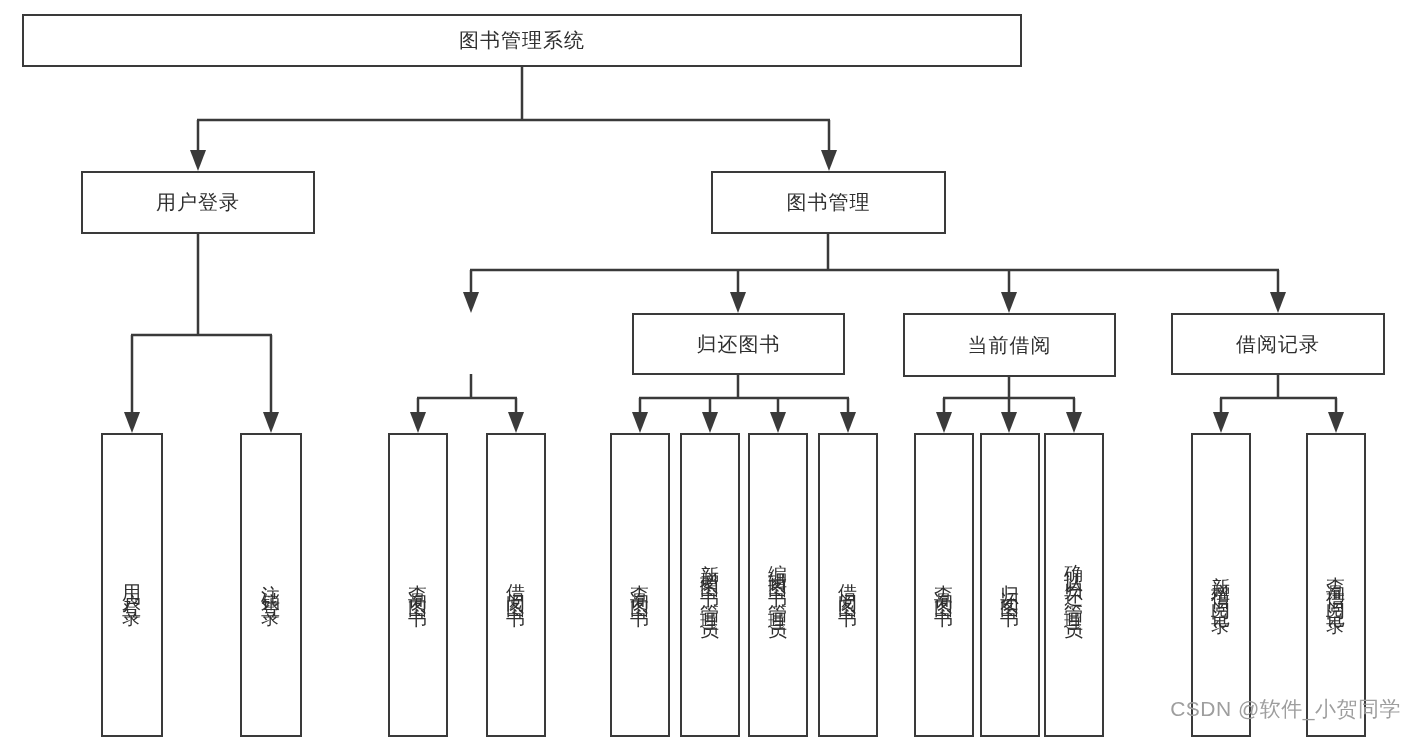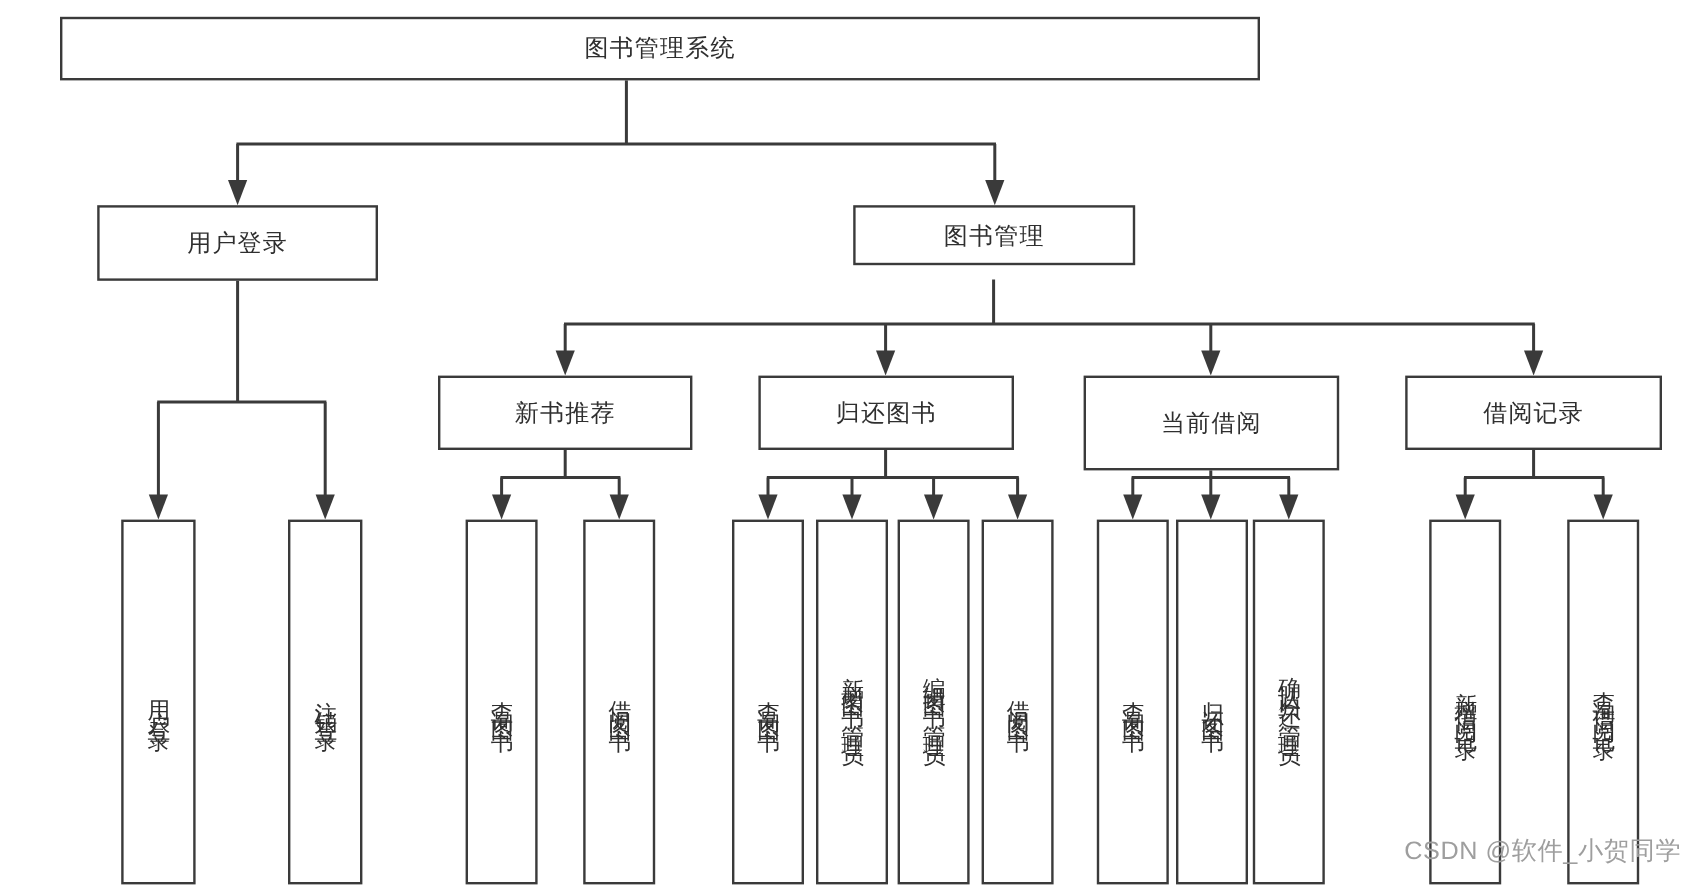--- a/index.html
+++ b/index.html
@@ -95,28 +95,27 @@
 
       <polygon points="936,412 952,412 944,433"></polygon>
       <polygon points="1001,412 1017,412 1009,433"></polygon>
       <polygon points="1066,412 1082,412 1074,433"></polygon>
 
       <polygon points="1213,412 1229,412 1221,433"></polygon>
       <polygon points="1328,412 1344,412 1336,433"></polygon>
     </g>
   </svg>
 
-  <div class="node" style="left:22px; top:14px; width:1000px; height:53px;margin-left:28px;">图书管理系统</div>
+  <div class="node" style="left:22px; top:14px; width:1000px; height:53px;">图书管理系统</div>
 
   <div class="node" style="left:81px; top:171px; width:234px; height:63px;">用户登录</div>
-  <div class="node" style="left:711px; top:171px; width:235px; height:50px;">图书管理</div>
+  <div class="node" style="left:711px; top:171px; width:235px; height:63px;">图书管理</div>
 
-  <div class="node" style="left:365px; top:313px; width:212px; height:62px;">新书推荐</div>
   <div class="node" style="left:632px; top:313px; width:213px; height:62px;">归还图书</div>
-  <div class="node" style="left:903px; top:313px; width:213px; height:79px;">当前借阅</div>
+  <div class="node" style="left:903px; top:313px; width:213px; height:64px;">当前借阅</div>
   <div class="node" style="left:1171px; top:313px; width:214px; height:62px;">借阅记录</div>
 
   <div class="node leaf" style="left:101px; top:433px; width:62px; height:304px;">用户登录</div>
   <div class="node leaf" style="left:240px; top:433px; width:62px; height:304px;">注销登录</div>
 
   <div class="node leaf" style="left:388px; top:433px; width:60px; height:304px;">查询图书</div>
   <div class="node leaf" style="left:486px; top:433px; width:60px; height:304px;">借阅图书</div>
 
   <div class="node leaf" style="left:610px; top:433px; width:60px; height:304px;">查询图书</div>
   <div class="node leaf" style="left:680px; top:433px; width:60px; height:304px;">新增图书（管理员）</div>

